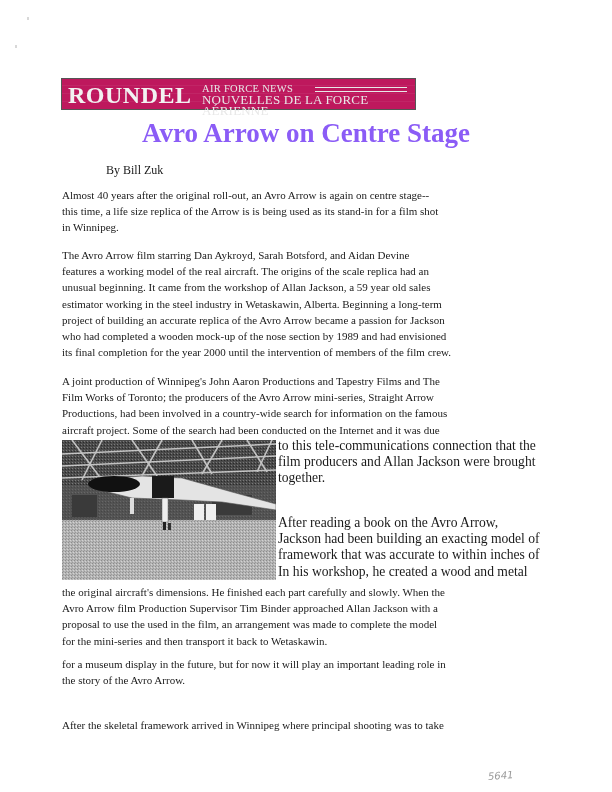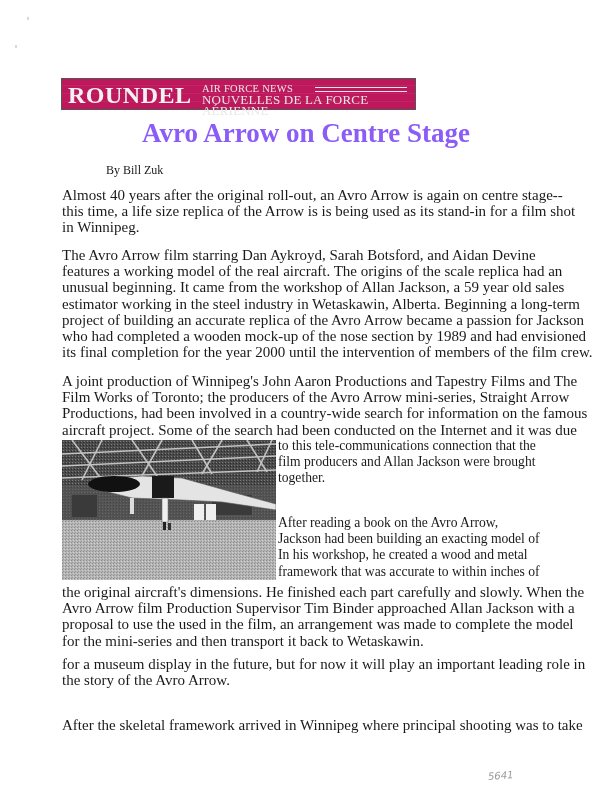--- a/index.html
+++ b/index.html
@@ -37,21 +37,21 @@
   .title {
     position: absolute; left: 0; width: 612px; top: 117px;
     text-align: center; font-size: 27px; font-weight: bold; line-height: 32px;
     color: #8b5cf6;
   }
   .byline {
     position: absolute; left: 62px; top: 162px; font-size: 12px; line-height: 17px; margin-left: 44px;
   }
   .para {
     position: absolute; left: 62px; width: 492px; margin: 0;
-    font-size: 15px; line-height: 16.2px; text-align: left;
+    font-size: 11px; line-height: 16.2px; text-align: left;
   }
   .p1 { top: 187px; }
   .p2 { top: 247px; }
   .p3 { top: 373px; }
   .p3 .line { display: block; white-space: nowrap; }
   .figure {
     position: absolute; left: 62px; top: 440px; width: 214px; height: 140px;
     overflow: hidden; background: #8a8a8a;
   }
   .wrap-text {
@@ -170,22 +170,22 @@
 
 <p class="wrap-text w1">
   <span class="line">to this tele-communications connection that the</span>
   <span class="line">film producers and Allan Jackson were brought</span>
   <span class="line">together.</span>
 </p>
 
 <p class="wrap-text w2">
   <span class="line">After reading a book on the Avro Arrow,</span>
   <span class="line">Jackson had been building an exacting model of</span>
+  <span class="line">framework that was accurate to within inches of</span>
   <span class="line">In his workshop, he created a wood and metal</span>
-  <span class="line">framework that was accurate to within inches of</span>
 </p>
 
 <p class="para p4">
   <span class="line">the original aircraft's dimensions. He finished each part carefully and slowly. When the</span>
   <span class="line">Avro Arrow film Production Supervisor Tim Binder approached Allan Jackson with a</span>
   <span class="line">proposal to use the used in the film, an arrangement was made to complete the model</span>
   <span class="line">for the mini-series and then transport it back to Wetaskawin.</span>
 </p>
 
 <p class="para p5">

